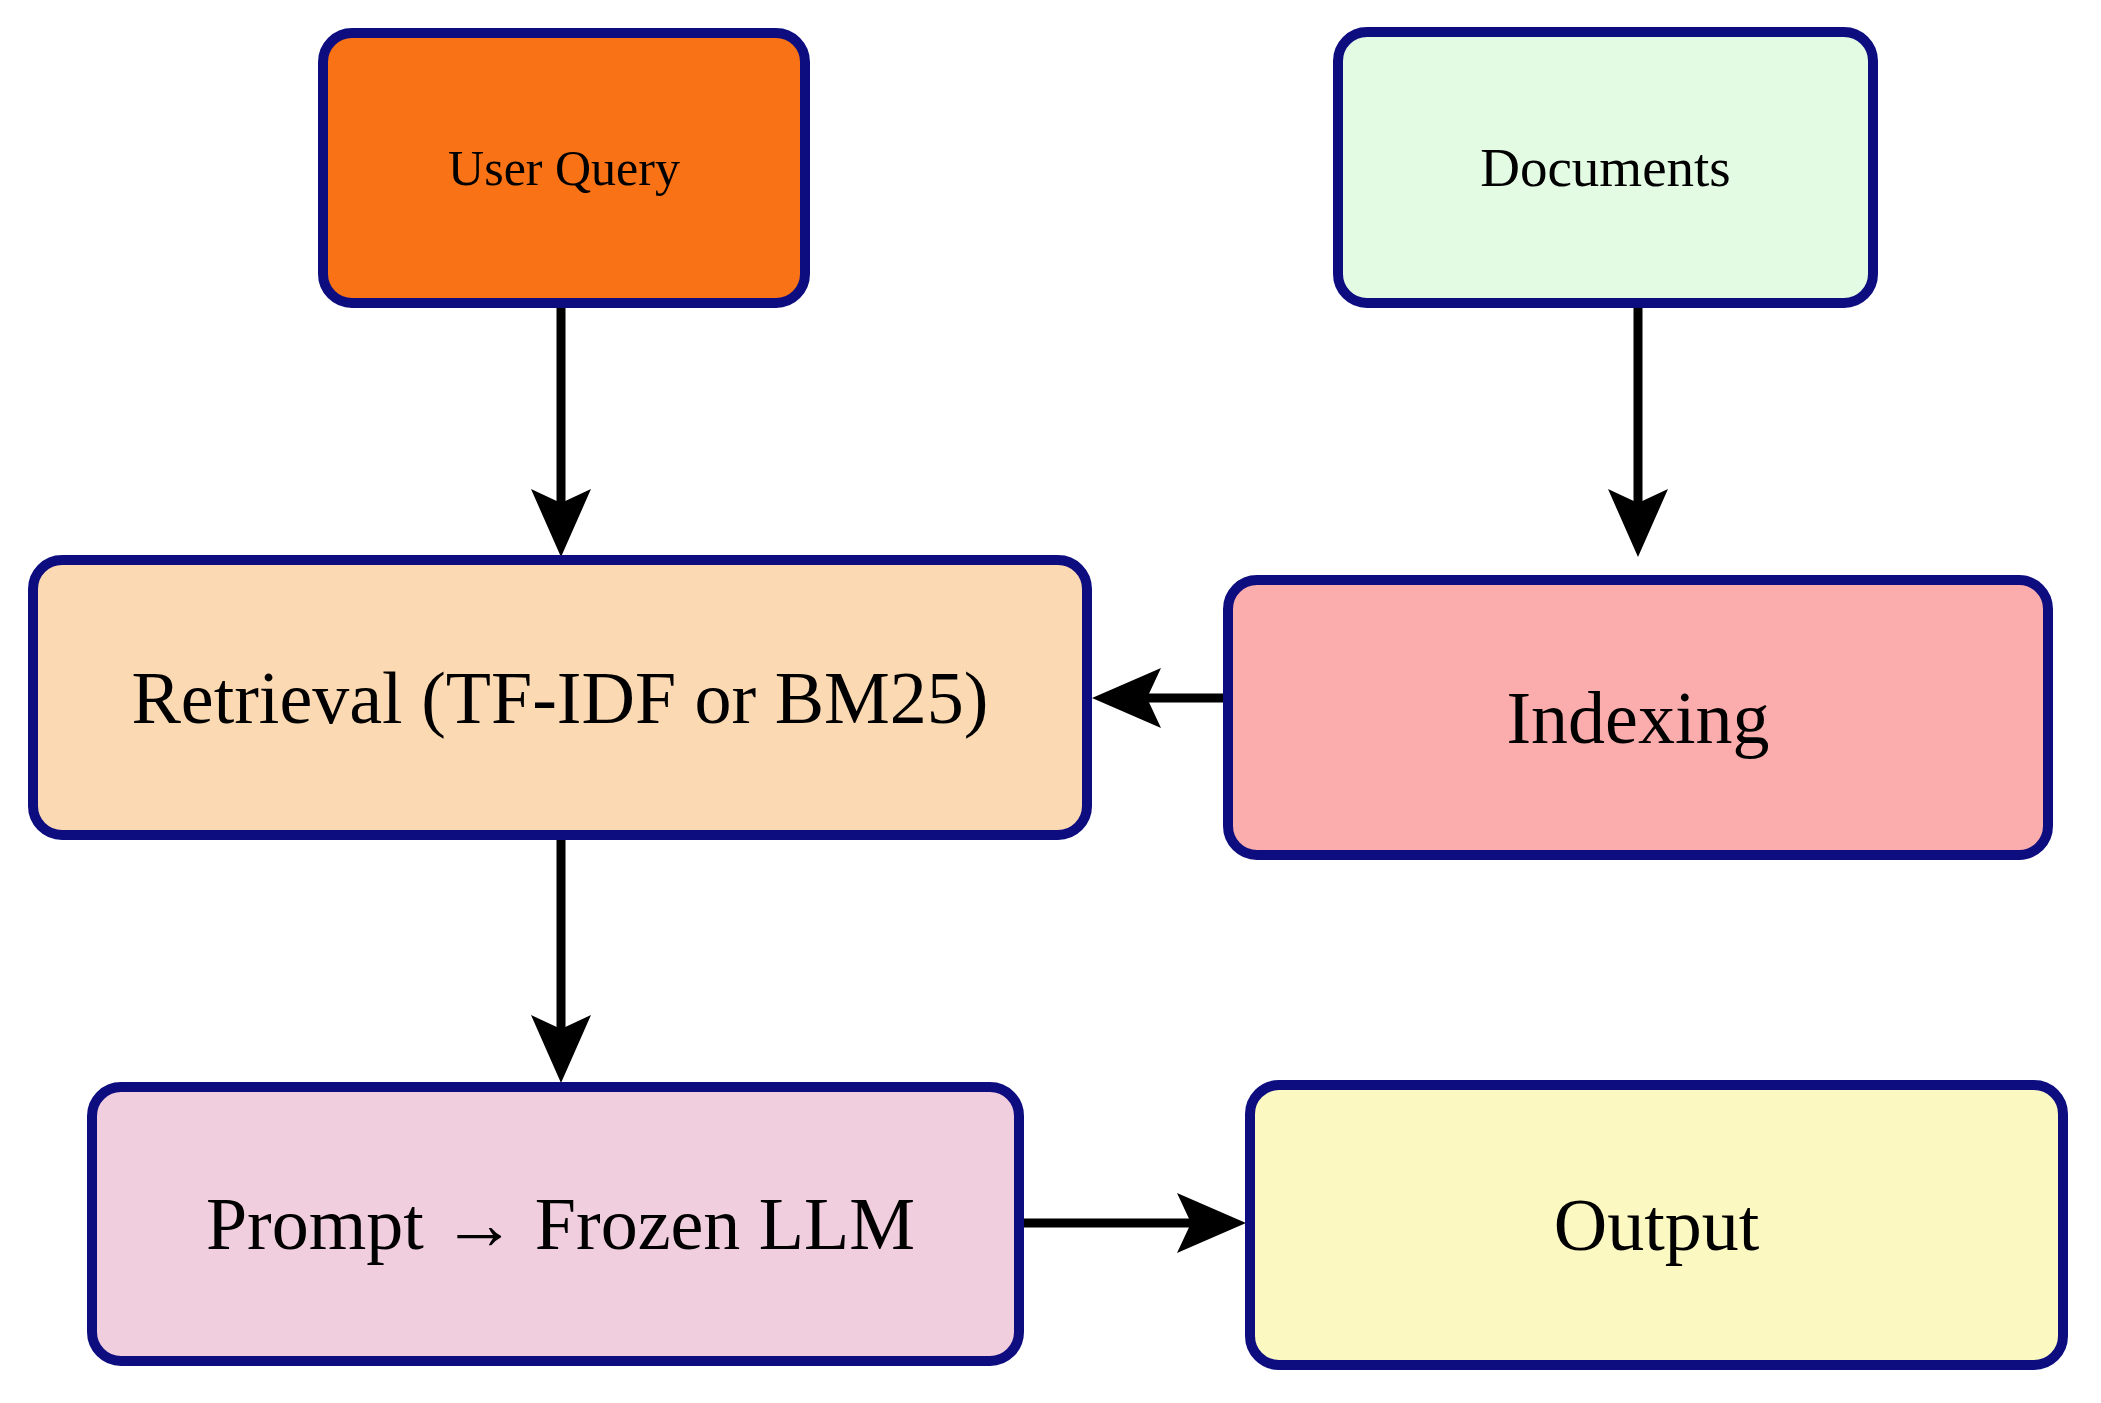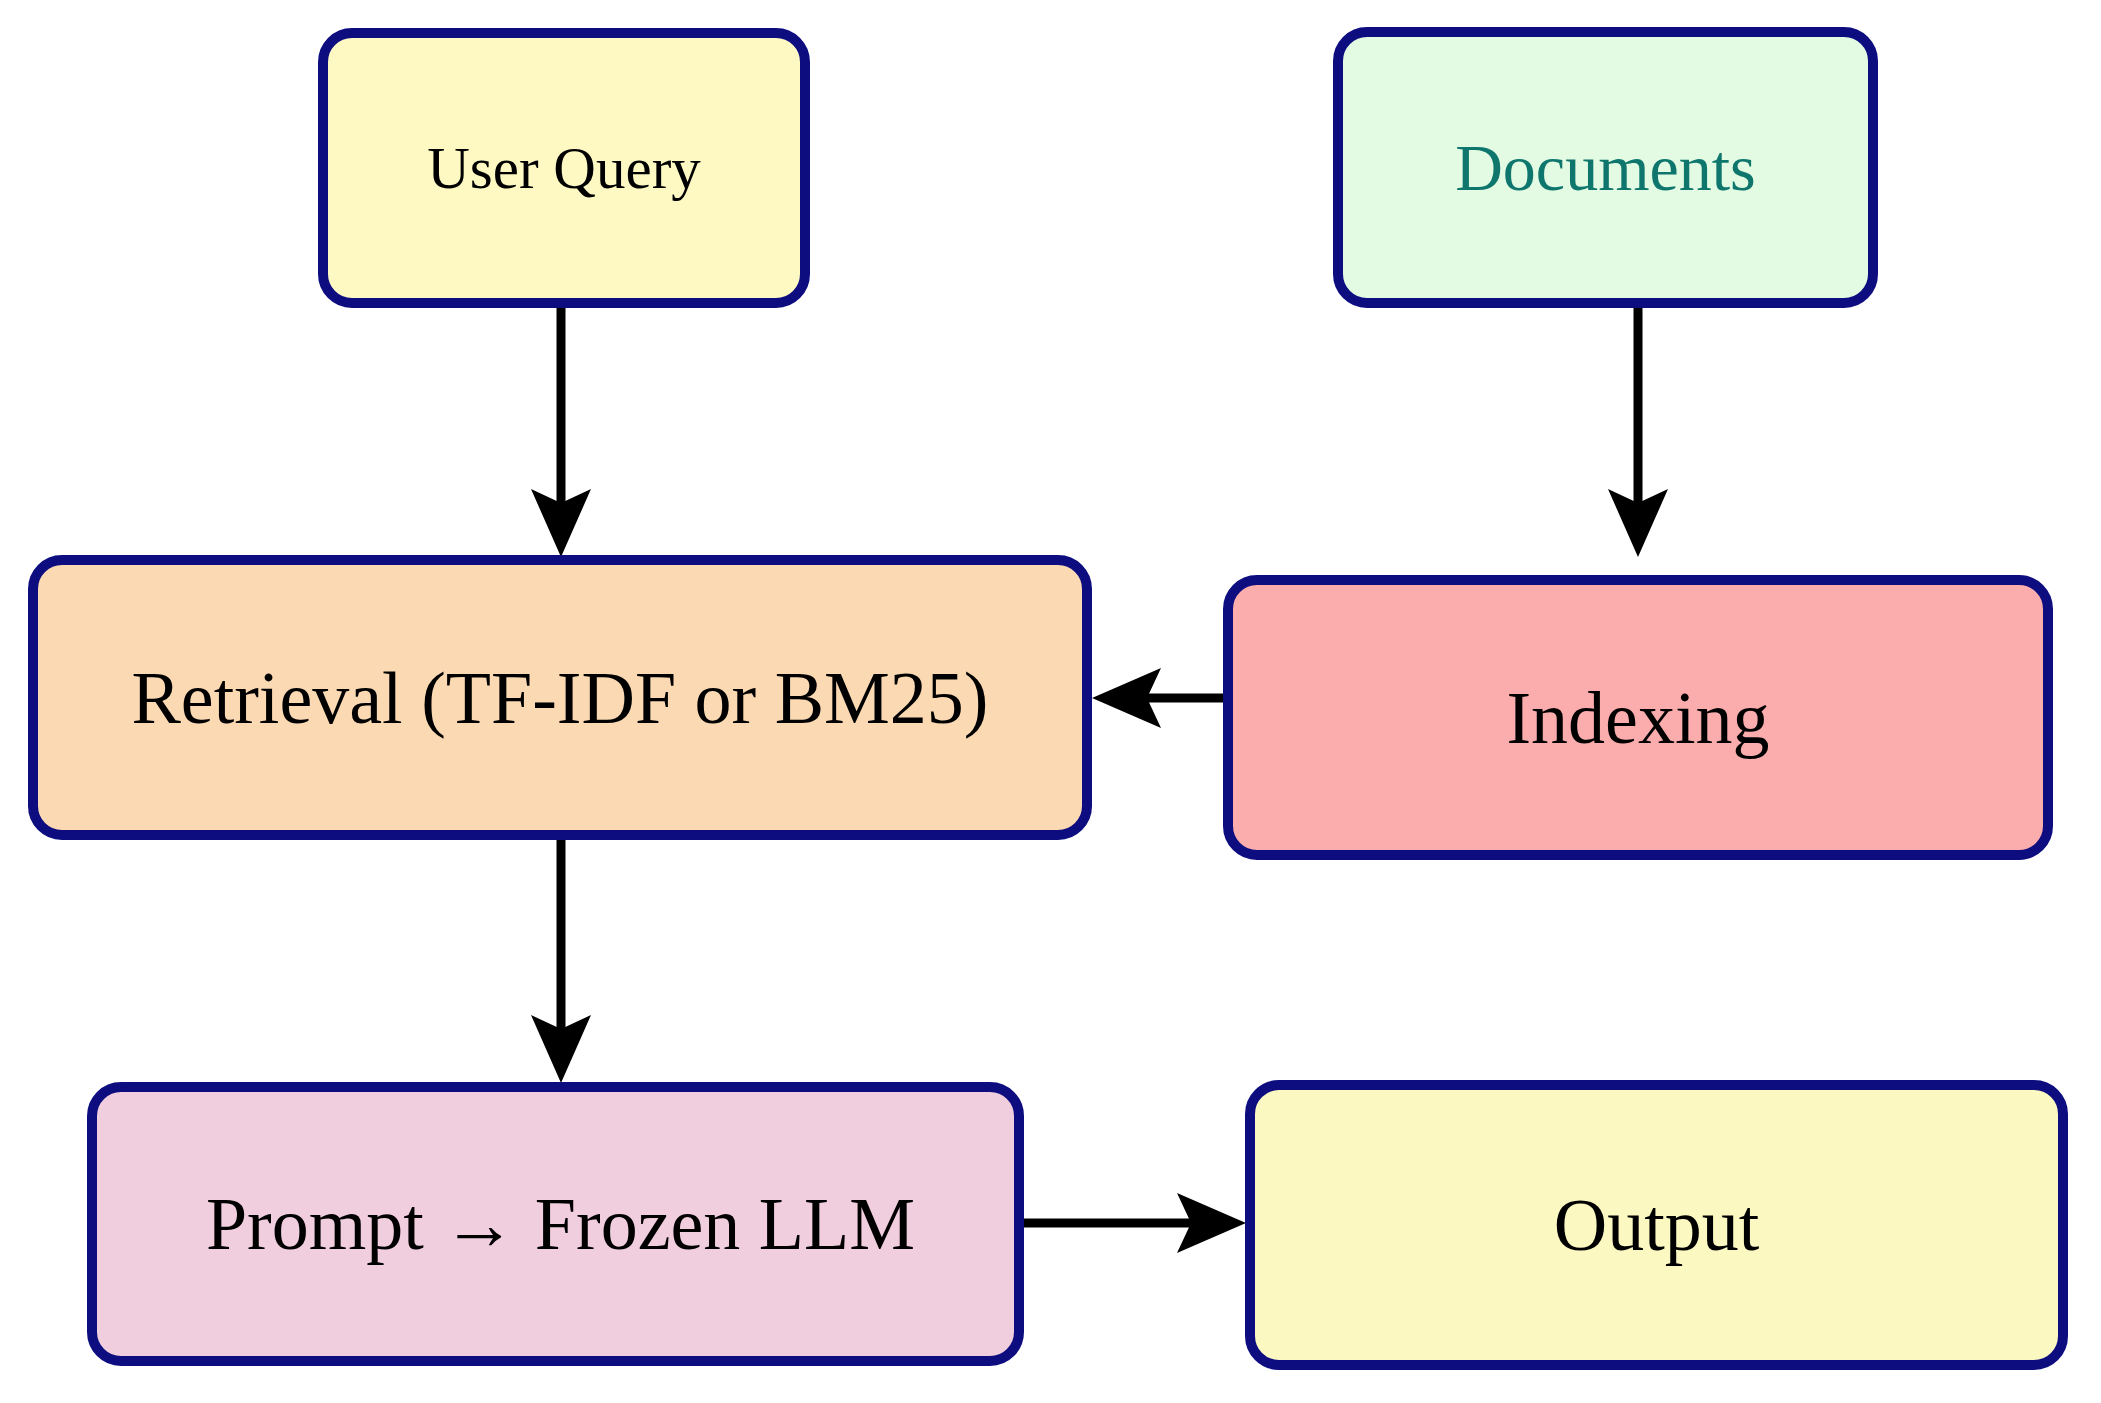--- a/index.html
+++ b/index.html
@@ -104,25 +104,25 @@
       <line x1="561" y1="840" x2="561" y2="1054" stroke="#000000" stroke-width="9"></line>
       <polygon points="561,1083 531,1015 561,1029 591,1015" fill="#000000"></polygon>
     </g>
 
     <g>
       <line x1="1024" y1="1223" x2="1216" y2="1223" stroke="#000000" stroke-width="9"></line>
       <polygon points="1246,1223 1177,1193 1191,1223 1177,1253" fill="#000000"></polygon>
     </g>
   </svg>
 
-  <div class="node" id="node-user-query" style="background: #fef9c3; border-color: rgb(13, 13, 128); border-width: 10px; color: rgb(0, 0, 0); font-size: 59px;">
+  <div class="node" id="node-user-query" style="background: #f97316; border-color: rgb(13, 13, 128); border-width: 10px; color: rgb(0, 0, 0); font-size: 50px;">
     <span class="node-label">User Query</span>
   </div>
 
-  <div class="node" id="node-documents" style="background: rgb(226, 251, 226); border-color: rgb(13, 13, 128); border-width: 10px; color: #0f766e; font-size: 66px;">
+  <div class="node" id="node-documents" style="background: rgb(226, 251, 226); border-color: rgb(13, 13, 128); border-width: 10px; color: #000000; font-size: 55px;">
     <span class="node-label">Documents</span>
   </div>
 
   <div class="node" id="node-retrieval" style="background: rgb(251, 217, 179); border-color: rgb(13, 13, 128); border-width: 10px; color: rgb(0, 0, 0); font-size: 74px; justify-content: center;">
     <span class="node-label">Retrieval (TF-IDF or BM25)</span>
   </div>
 
   <div class="node" id="node-indexing" style="background: rgb(251, 173, 173); border-color: rgb(13, 13, 128); border-width: 10px; color: rgb(0, 0, 0); font-size: 74px;">
     <span class="node-label">Indexing</span>
   </div>

